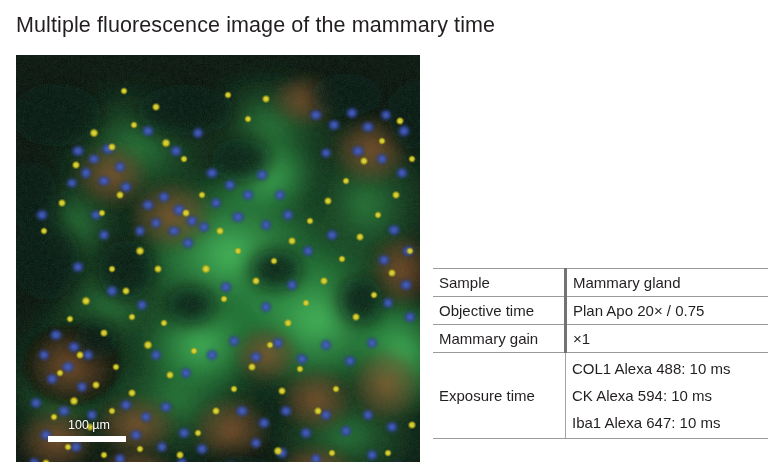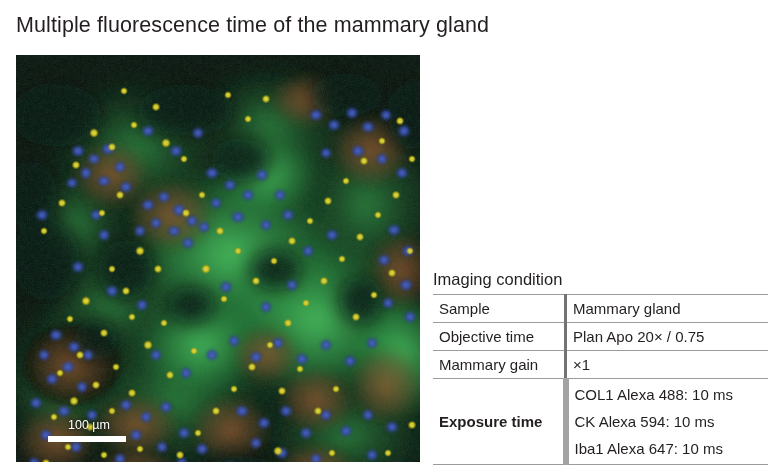--- a/index.html
+++ b/index.html
@@ -81,39 +81,38 @@
     border-top:1px solid #9b9b9b;
     vertical-align:middle;
     line-height:21px;
     height:23px;
   }
   table.cond tr:last-child td{border-bottom:1px solid #9b9b9b;}
   td.k{width:125px;border-right:3px solid #737373;}
   td.v{width:200px;}
   td.k-exp{
     width:125px;
-    border-right:6px solid #a3a3a3;
-    font-weight:bold;
+    border-right:1px solid #a3a3a3;
   }
   .exp-list{margin:0;padding:0;list-style:none;}
   .exp-list li{
     font-size:15px;
     line-height:27px;
     height:27px;
     color:#231f20;
     white-space:nowrap;
   }
   td.v-exp{padding:1px 0 1px 6px;}
 </style>
 </head>
 <body>
 
 <div class="page">
 
-  <div class="title">Multiple fluorescence time of the mammary gland</div>
+  <div class="title">Multiple fluorescence image of the mammary time</div>
 
   <div class="micrograph">
     <svg viewBox="0 0 404 407" xmlns="http://www.w3.org/2000/svg">
       <defs>
         <filter id="soft" x="-30%" y="-30%" width="160%" height="160%">
           <feGaussianBlur stdDeviation="5"></feGaussianBlur>
         </filter>
         <filter id="soft2" x="-30%" y="-30%" width="160%" height="160%">
           <feGaussianBlur stdDeviation="9"></feGaussianBlur>
         </filter>
@@ -425,21 +424,20 @@
       <rect x="0" y="0" width="404" height="407" fill="#000" opacity="0.06"></rect>
     </svg>
 
     <div class="scalebar-group">
       <div class="scalebar-label">100 µm</div>
       <div class="scalebar-line"></div>
     </div>
   </div>
 
   <div class="cond-wrap">
-    <div class="cond-heading">Imaging condition</div>
 
     <table class="cond">
       <tbody>
         <tr>
           <td class="k">Sample</td>
           <td class="v">Mammary gland</td>
         </tr>
         <tr>
           <td class="k">Objective time</td>
           <td class="v">Plan Apo 20× / 0.75</td>

